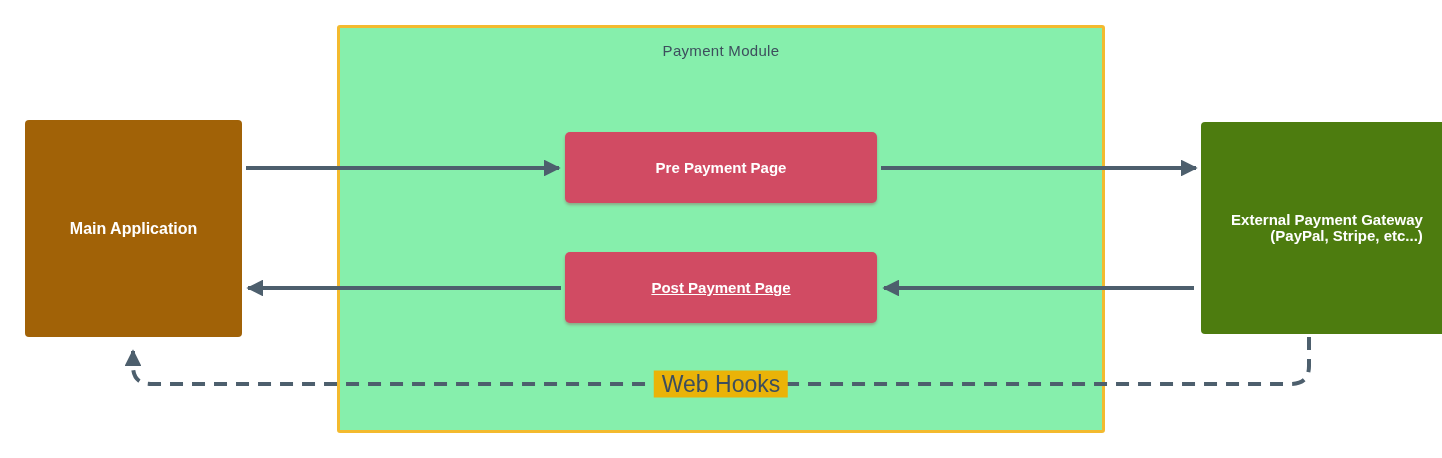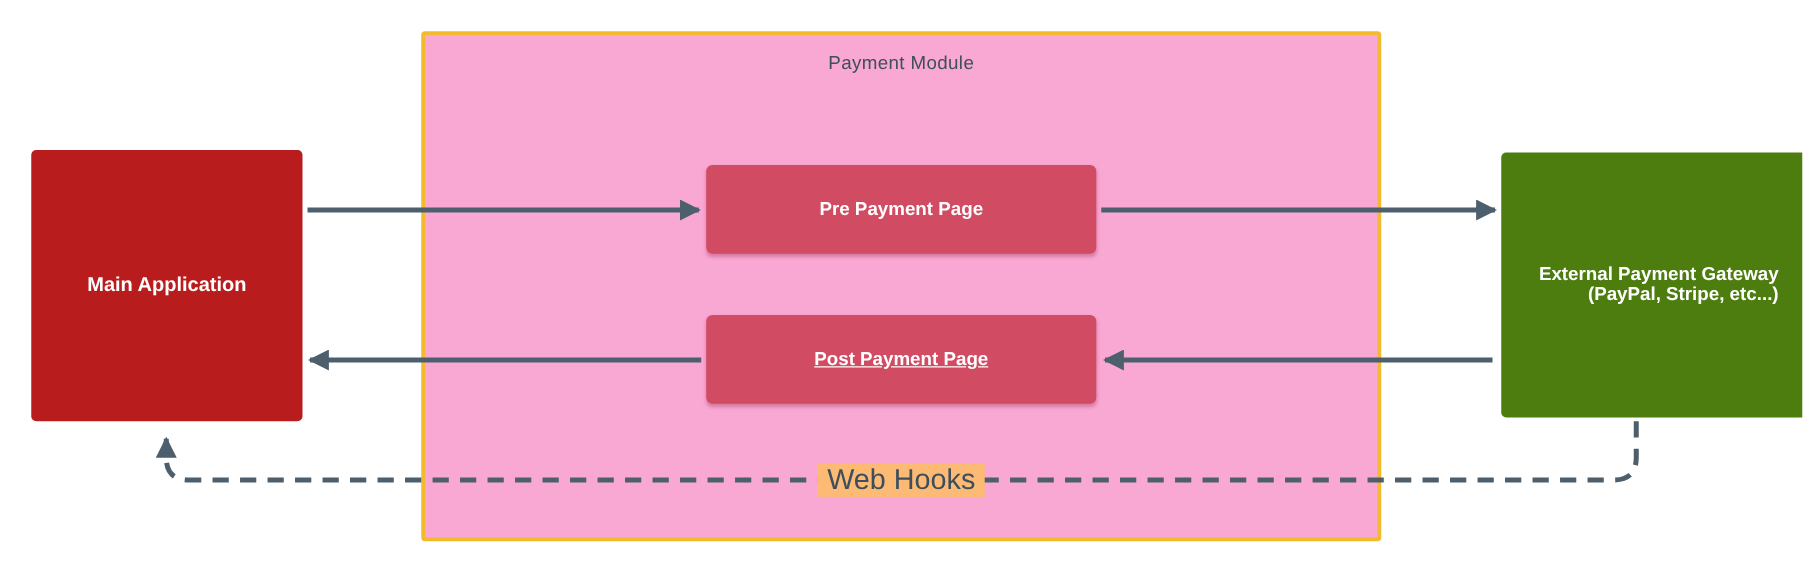--- a/index.html
+++ b/index.html
@@ -15,21 +15,21 @@
     background: #ffffff;
     overflow: hidden;
   }
   
   .module-box {
     position: absolute;
     left: 337px;
     top: 25px;
     width: 768px;
     height: 408px;
-    background: #f9a8d4;
+    background: #86efac;
     border: 3px solid #f3ba2f;
     border-radius: 3px;
     box-sizing: border-box;
   }
   .module-title {
     position: absolute;
     left: 0;
     top: 14px;
     width: 100%;
     text-align: center;
@@ -47,21 +47,21 @@
     text-align: right;
     color: #ffffff;
     font-weight: 700;
     box-sizing: border-box;
   }
   .node-main {
     left: 25px;
     top: 120px;
     width: 217px;
     height: 217px;
-    background: #b91c1c;
+    background: #a16207;
     border-radius: 4px;
     font-size: 16px;
   }
   .node-gateway {
     left: 1201px;
     top: 122px;
     width: 252px;
     height: 212px;
     background: #4d7c0f;
     border-radius: 4px;
@@ -89,21 +89,21 @@
     width: 1442px;
     height: 458px;
     pointer-events: none;
   }
   
   .webhooks-label {
     position: absolute;
     left: 721px;
     top: 384px;
     transform: translate(-50%, -50%);
-    background: #fdba74;
+    background: #eab308;
     color: #3d4e5d;
     font-size: 23px;
     font-weight: 400;
     padding: 0 8px;
     white-space: nowrap;
   }
 </style>
 </head>
 <body>
 

